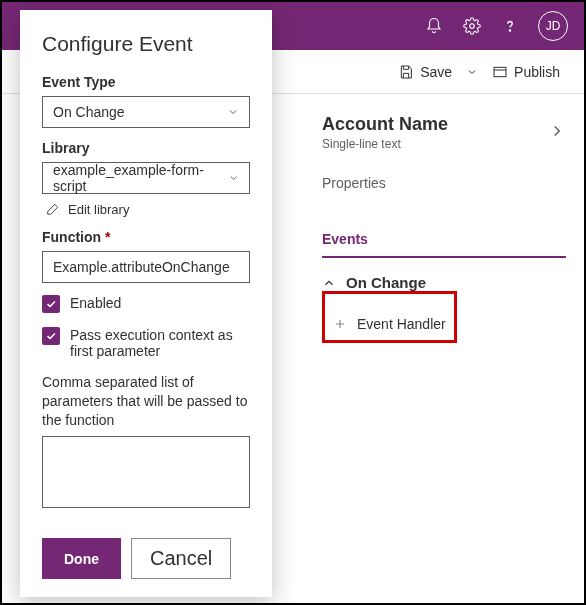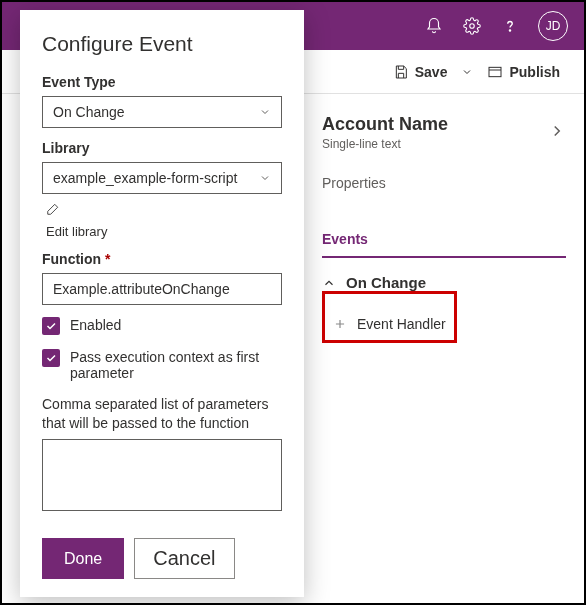--- a/index.html
+++ b/index.html
@@ -20,21 +20,21 @@
   .avatar { width: 30px; height: 30px; border-radius: 50%; border: 1.5px solid #fff; display:flex; align-items:center; justify-content:center; font-size:12px; color:#fff; }
   
   .cmdbar {
     height: 44px;
     border-bottom: 1px solid #e1e1e1;
     display:flex; align-items:center; justify-content:flex-end; gap: 6px;
     padding: 0 18px;
     font-size: 14px;
     color: #323130;
   }
-  .cmdbtn { display:flex; align-items:center; gap:6px; padding: 4px 6px; cursor:pointer;font-weight:bold; }
+  .cmdbtn { display:flex; align-items:center; gap:6px; padding: 4px 6px; cursor:pointer; }
   .cmdbtn svg { stroke:#323130; fill:none; }
   
   .rightpane {
     position: absolute;
     top: 92px;
     left: 310px;
     right: 0;
     bottom: 0;
     padding: 20px 18px 0 10px;
   }
@@ -61,50 +61,50 @@
   .highlight-box {
     border: 3px solid #c00;
     padding: 2px;
     display:inline-block;
   }
   
   
   .modal {
     position:absolute;
     top: 8px; left: 18px;
-    width: 284px;
+    width: 252px;
     bottom: 6px;
     background:#fff;
     box-shadow: 0 6px 24px rgba(0,0,0,0.25);
     padding: 22px 22px 18px 22px;
     display:flex; flex-direction:column;
   }
   .modal h1 { font-size: 21px; font-weight: 400; color:#323130; margin-bottom:18px; }
   .label { font-size: 14px; font-weight:600; color:#323130; margin-bottom:6px; display:block; }
   .req { color:#a80000; }
   .field-wrap { margin-bottom: 12px; }
   .select, .textinput, .textarea {
     width:100%; border:1px solid #605e5c; background:#fff; font-size:14px; color:#323130;
     padding: 6px 10px; outline:none;
   }
   .select { height:32px; position:relative; display:flex; align-items:center; justify-content:space-between; cursor:pointer; }
   .select svg { stroke:#605e5c; fill:none; }
-  .editlib { display:flex; align-items:flex-start; gap:8px; font-size:13px; color:#323130; margin-top:8px; cursor:pointer; padding-left:4px;flex-direction:column; }
+  .editlib { display:flex; align-items:flex-start; gap:8px; font-size:13px; color:#323130; margin-top:8px; cursor:pointer; padding-left:4px; }
   .editlib svg { stroke:#323130; fill:none; }
   .textinput { height:32px; }
   .check-row { display:flex; align-items:flex-start; gap:10px; font-size:14px; color:#323130; margin-bottom:14px; }
   .checkbox {
     width:18px; height:18px; background:#742774; border-radius:2px; flex-shrink:0;
     display:flex; align-items:center; justify-content:center; cursor:pointer;
   }
   .checkbox svg { stroke:#fff; fill:none; }
   .textarea { height: 72px; resize:none; }
   
   .footer { margin-top:auto; display:flex; gap:10px; padding-top:20px; }
-  .btn-primary { background:#742774; color:#fff; border:none; font-size:16px; font-weight:400; padding:8px 22px; cursor:pointer; }
+  .btn-primary { background:#742774; color:#fff; border:none; font-size:14px; font-weight:700; padding:8px 22px; cursor:pointer; }
   .btn-secondary { background:#fff; color:#323130; border:1px solid #8a8886; font-size:20px; padding:8px 18px; cursor:pointer; }
 </style>
 </head>
 <body>
 
 <div class="topbar">
   <span class="ico">
     <svg width="18" height="18" viewBox="0 0 24 24" stroke-width="1.5">
         <path d="M6 8a6 6 0 0112 0v5l2 3H4l2-3V8z"></path>
         <path d="M10 19a2 2 0 004 0"></path>

